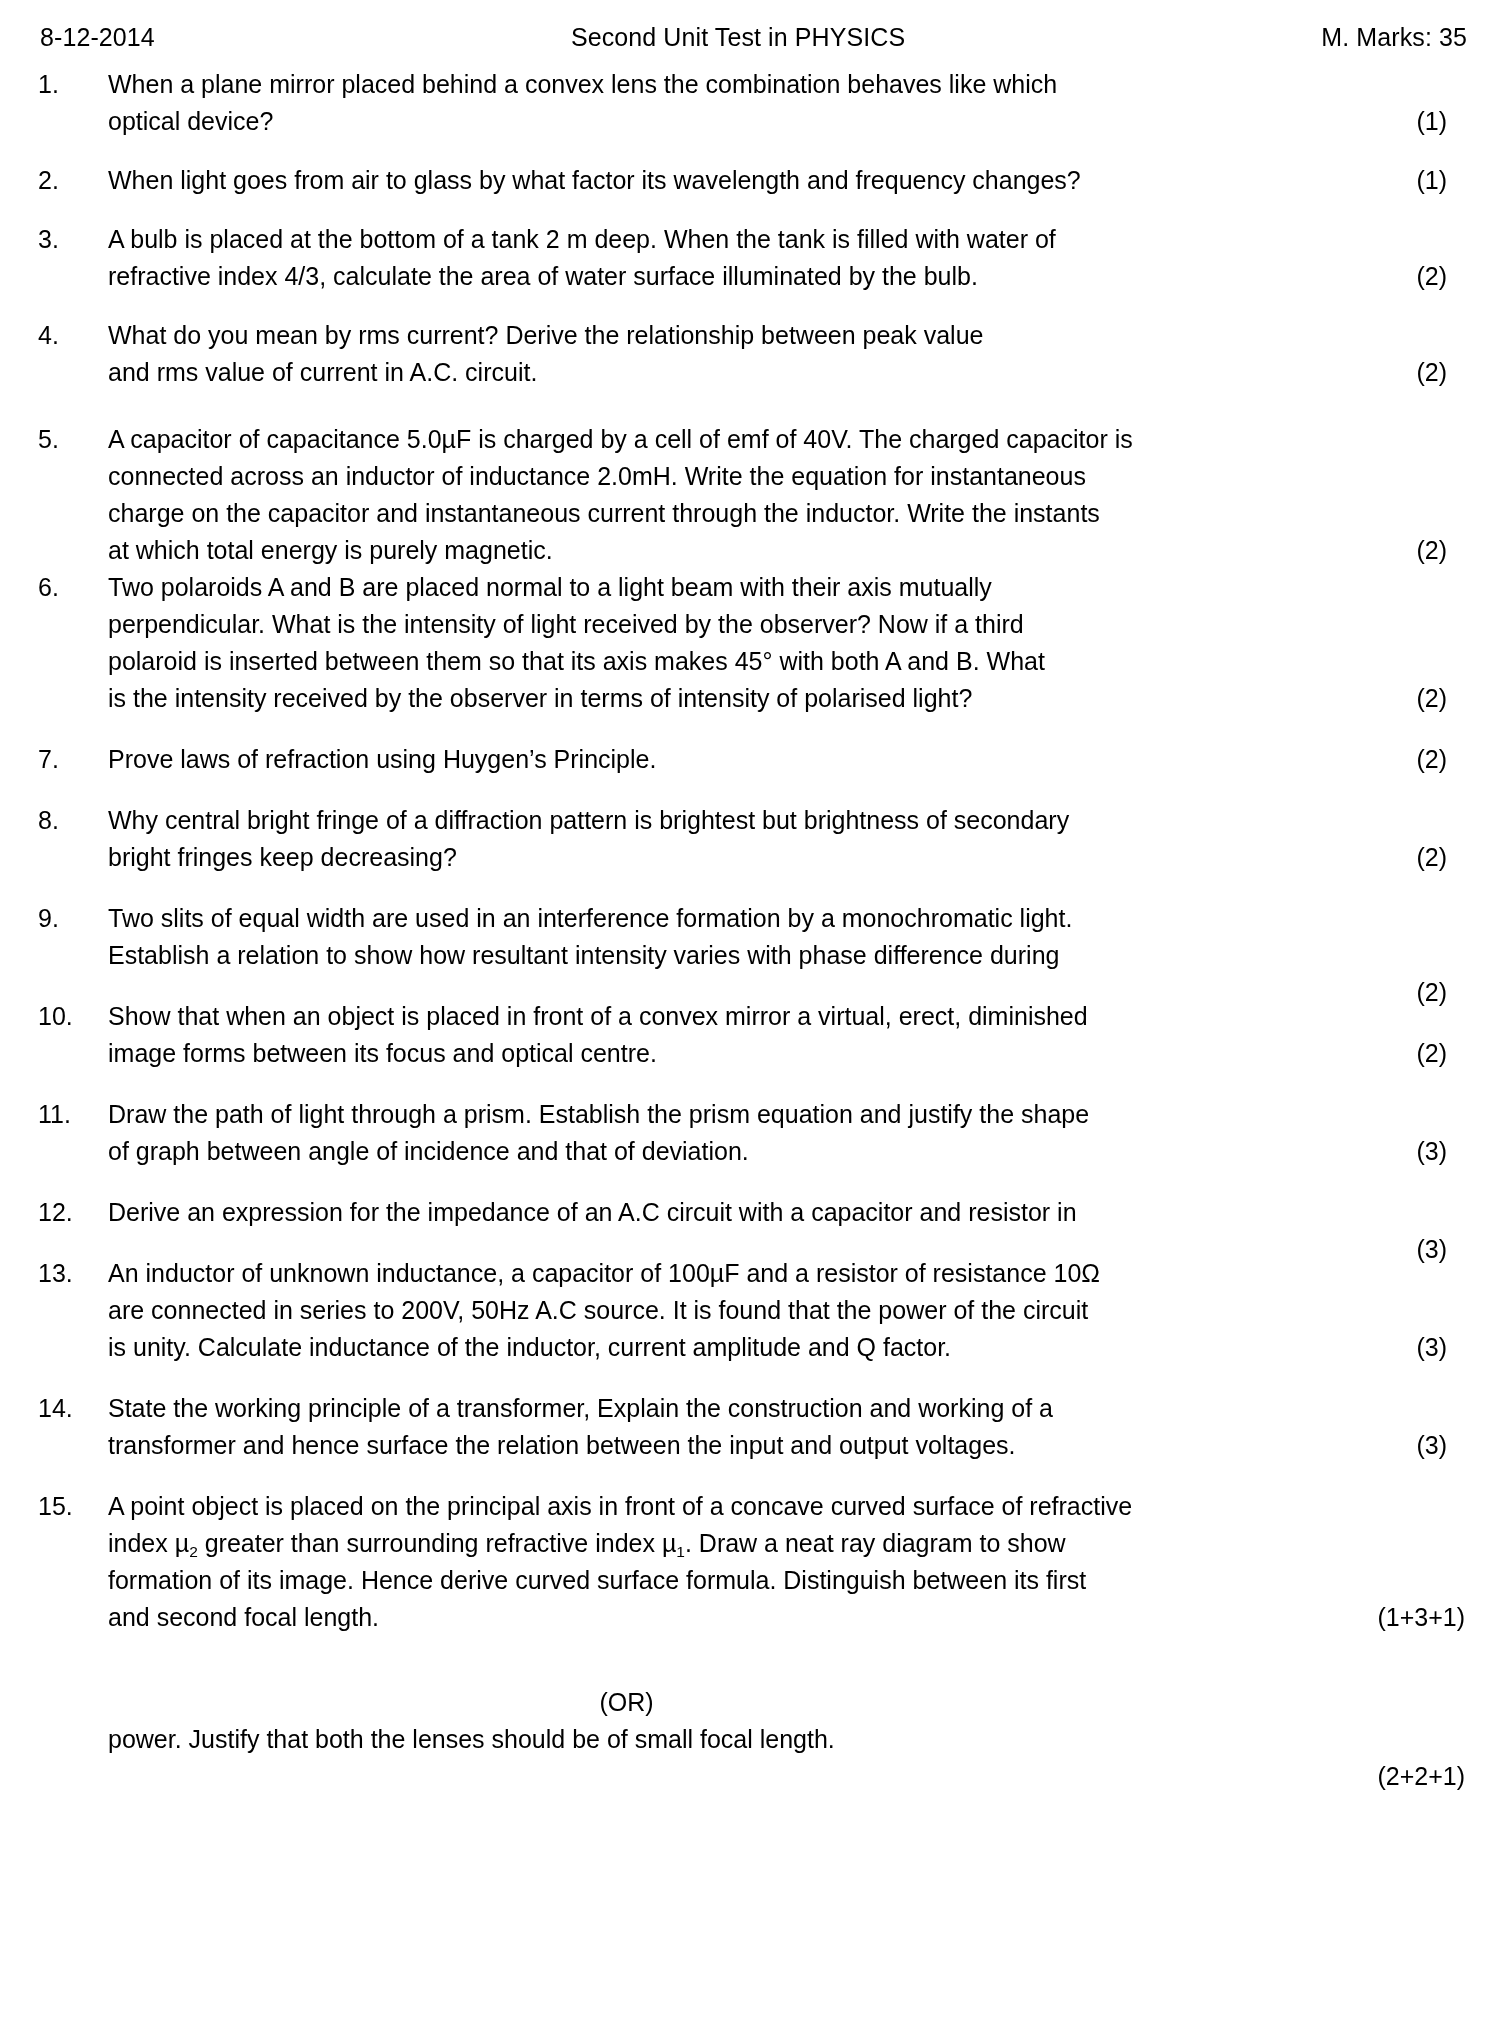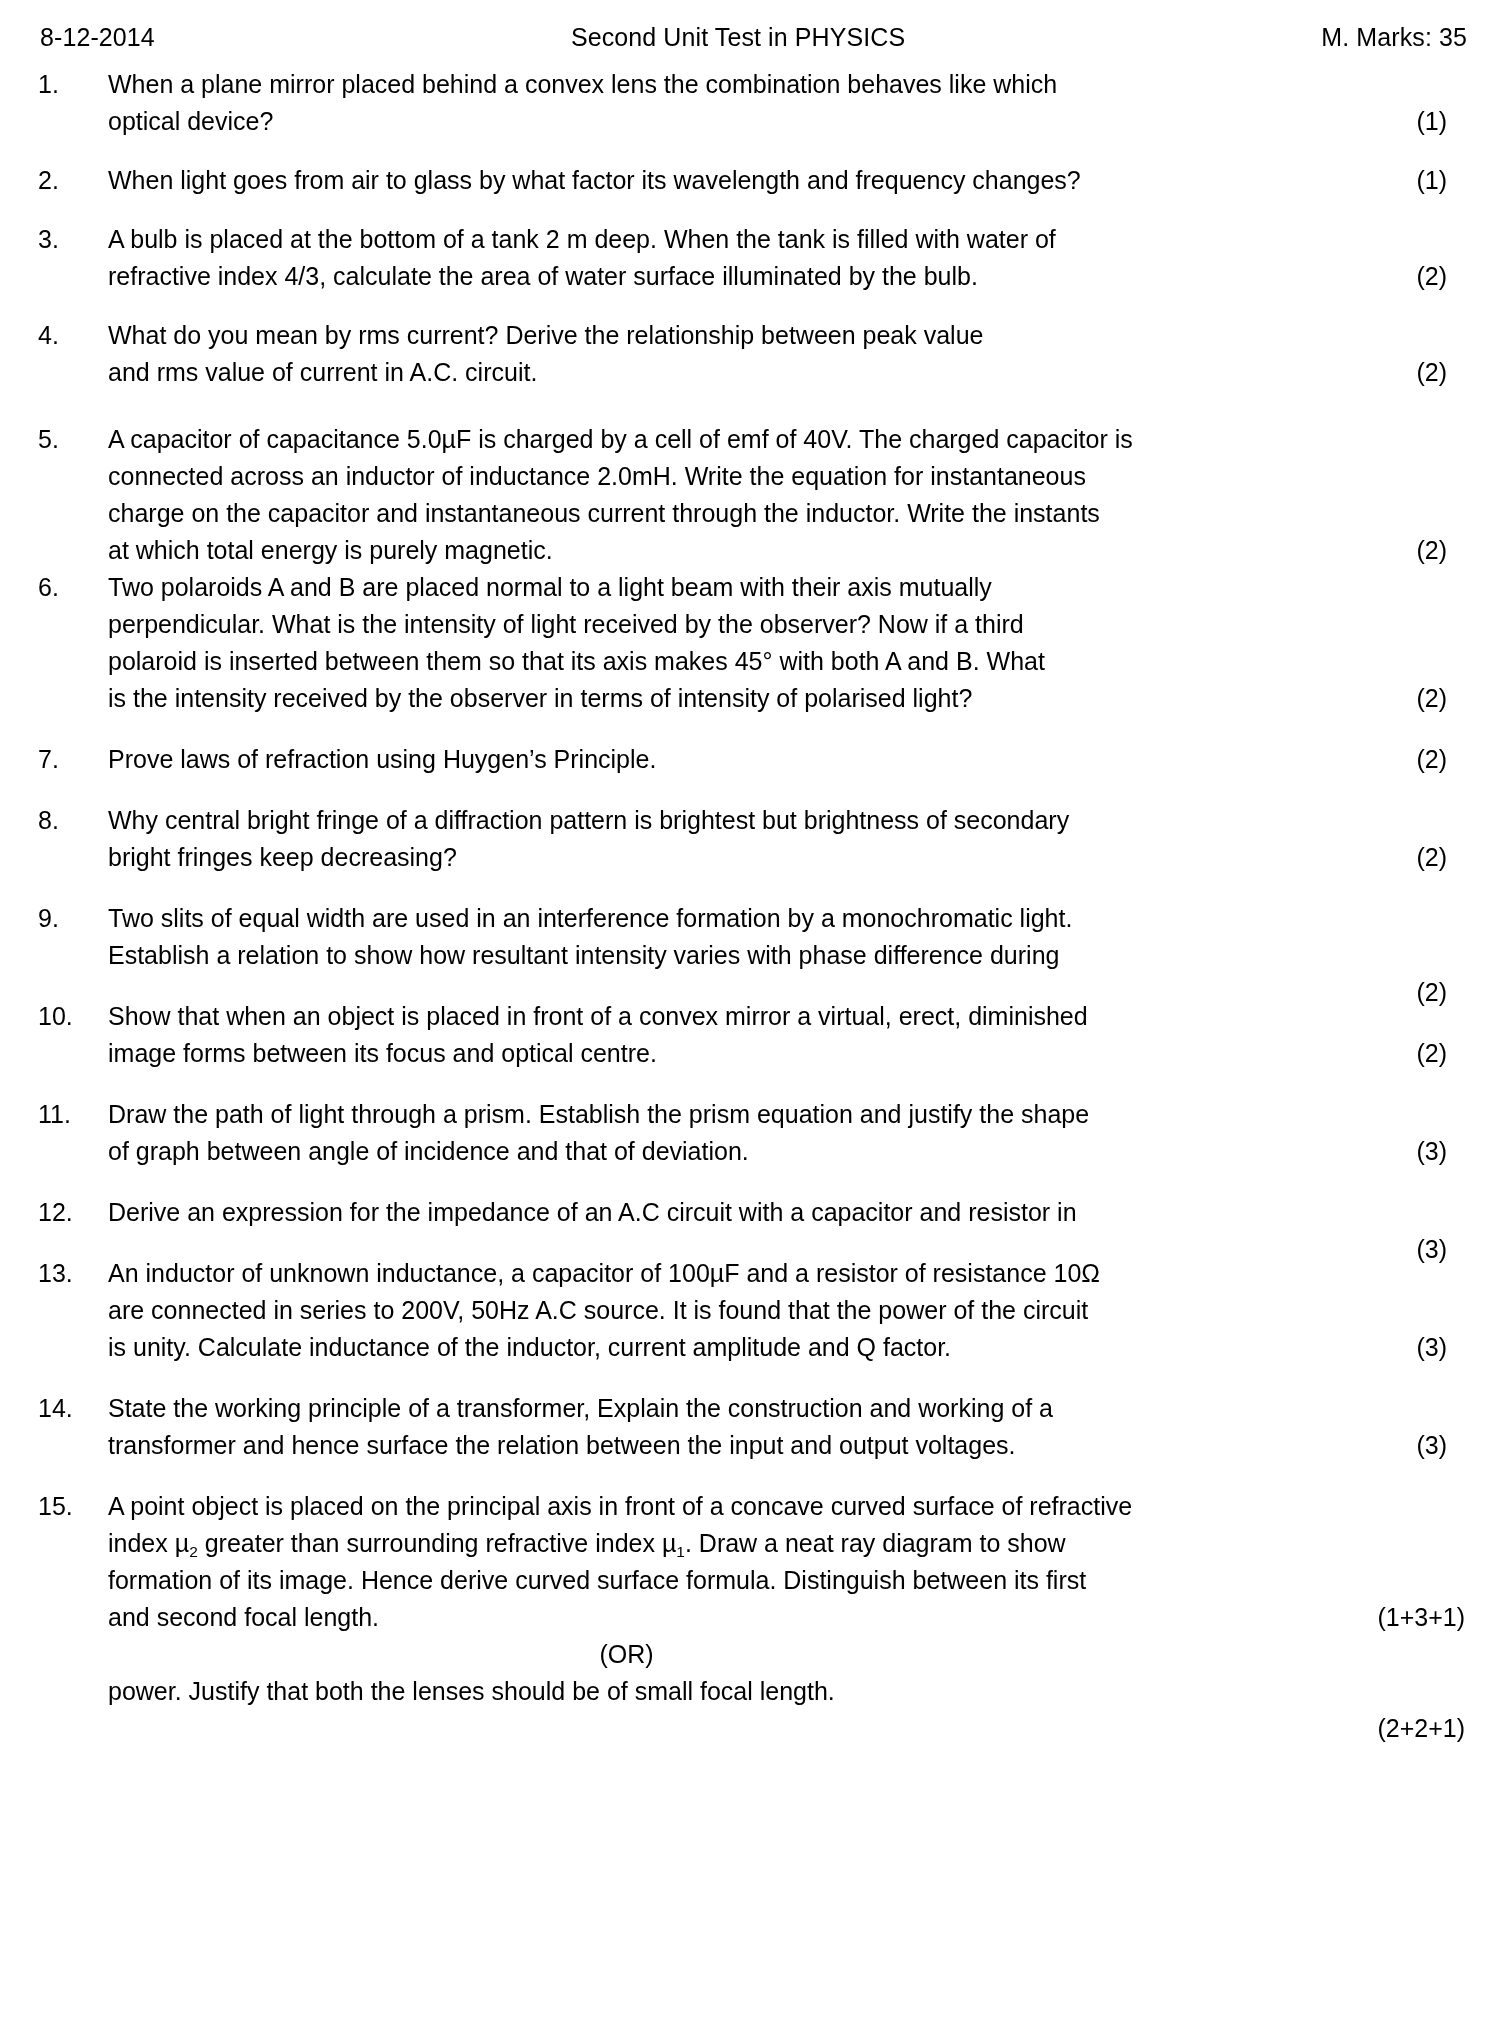--- a/index.html
+++ b/index.html
@@ -70,20 +70,21 @@
     position: relative;
   }
   .q-line {
     font-size: 25px;
     line-height: 37px;
     white-space: nowrap;
   }
   .q-line.centered {
     text-align: center;
     padding-right: 330px;
+    margin-top: 48px;
   }
   .q-marks {
     position: absolute;
     right: 28px;
     font-size: 25px;
     line-height: 37px;
     white-space: nowrap;
     text-align: right;
   }
   .q-marks.wide {

